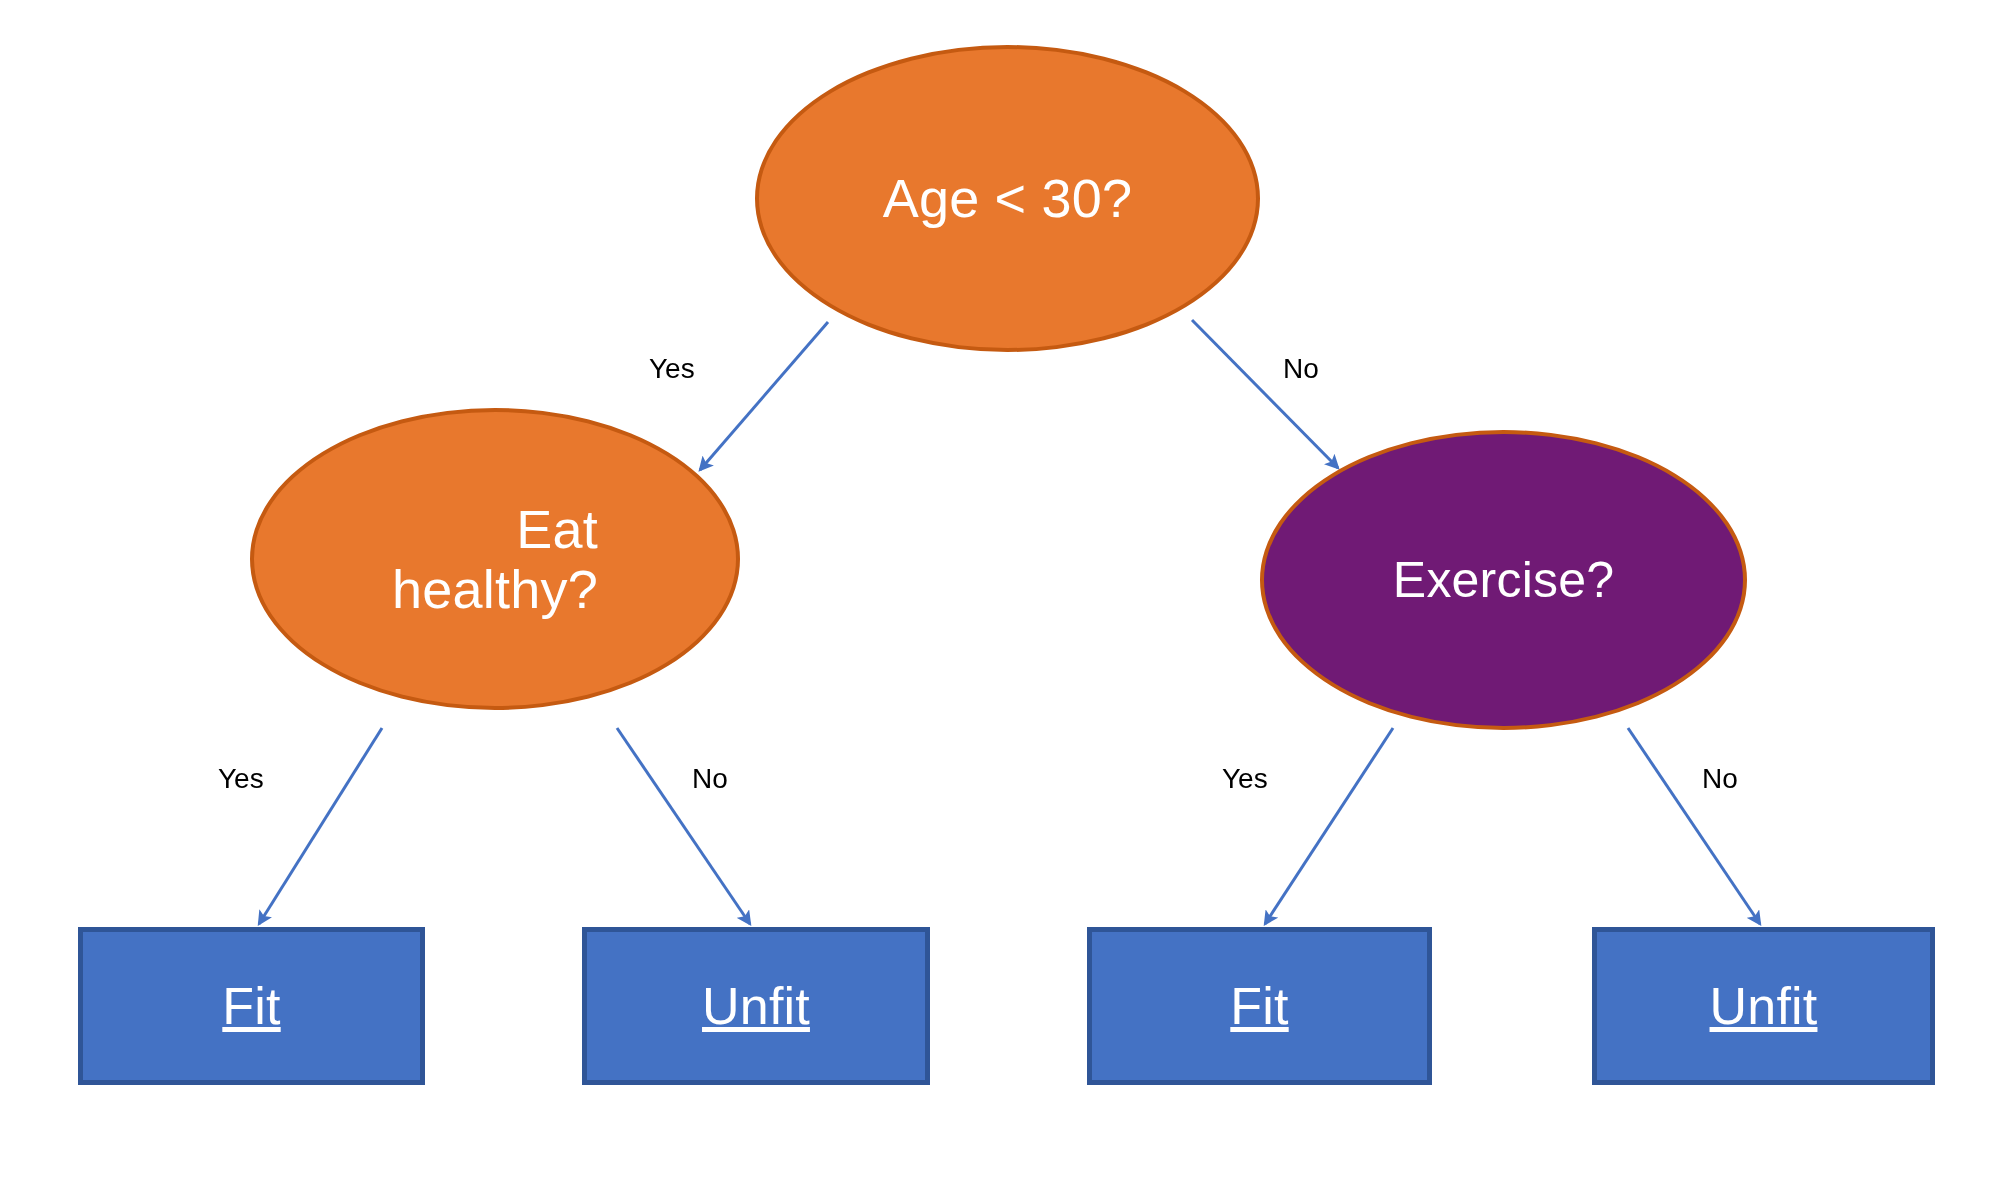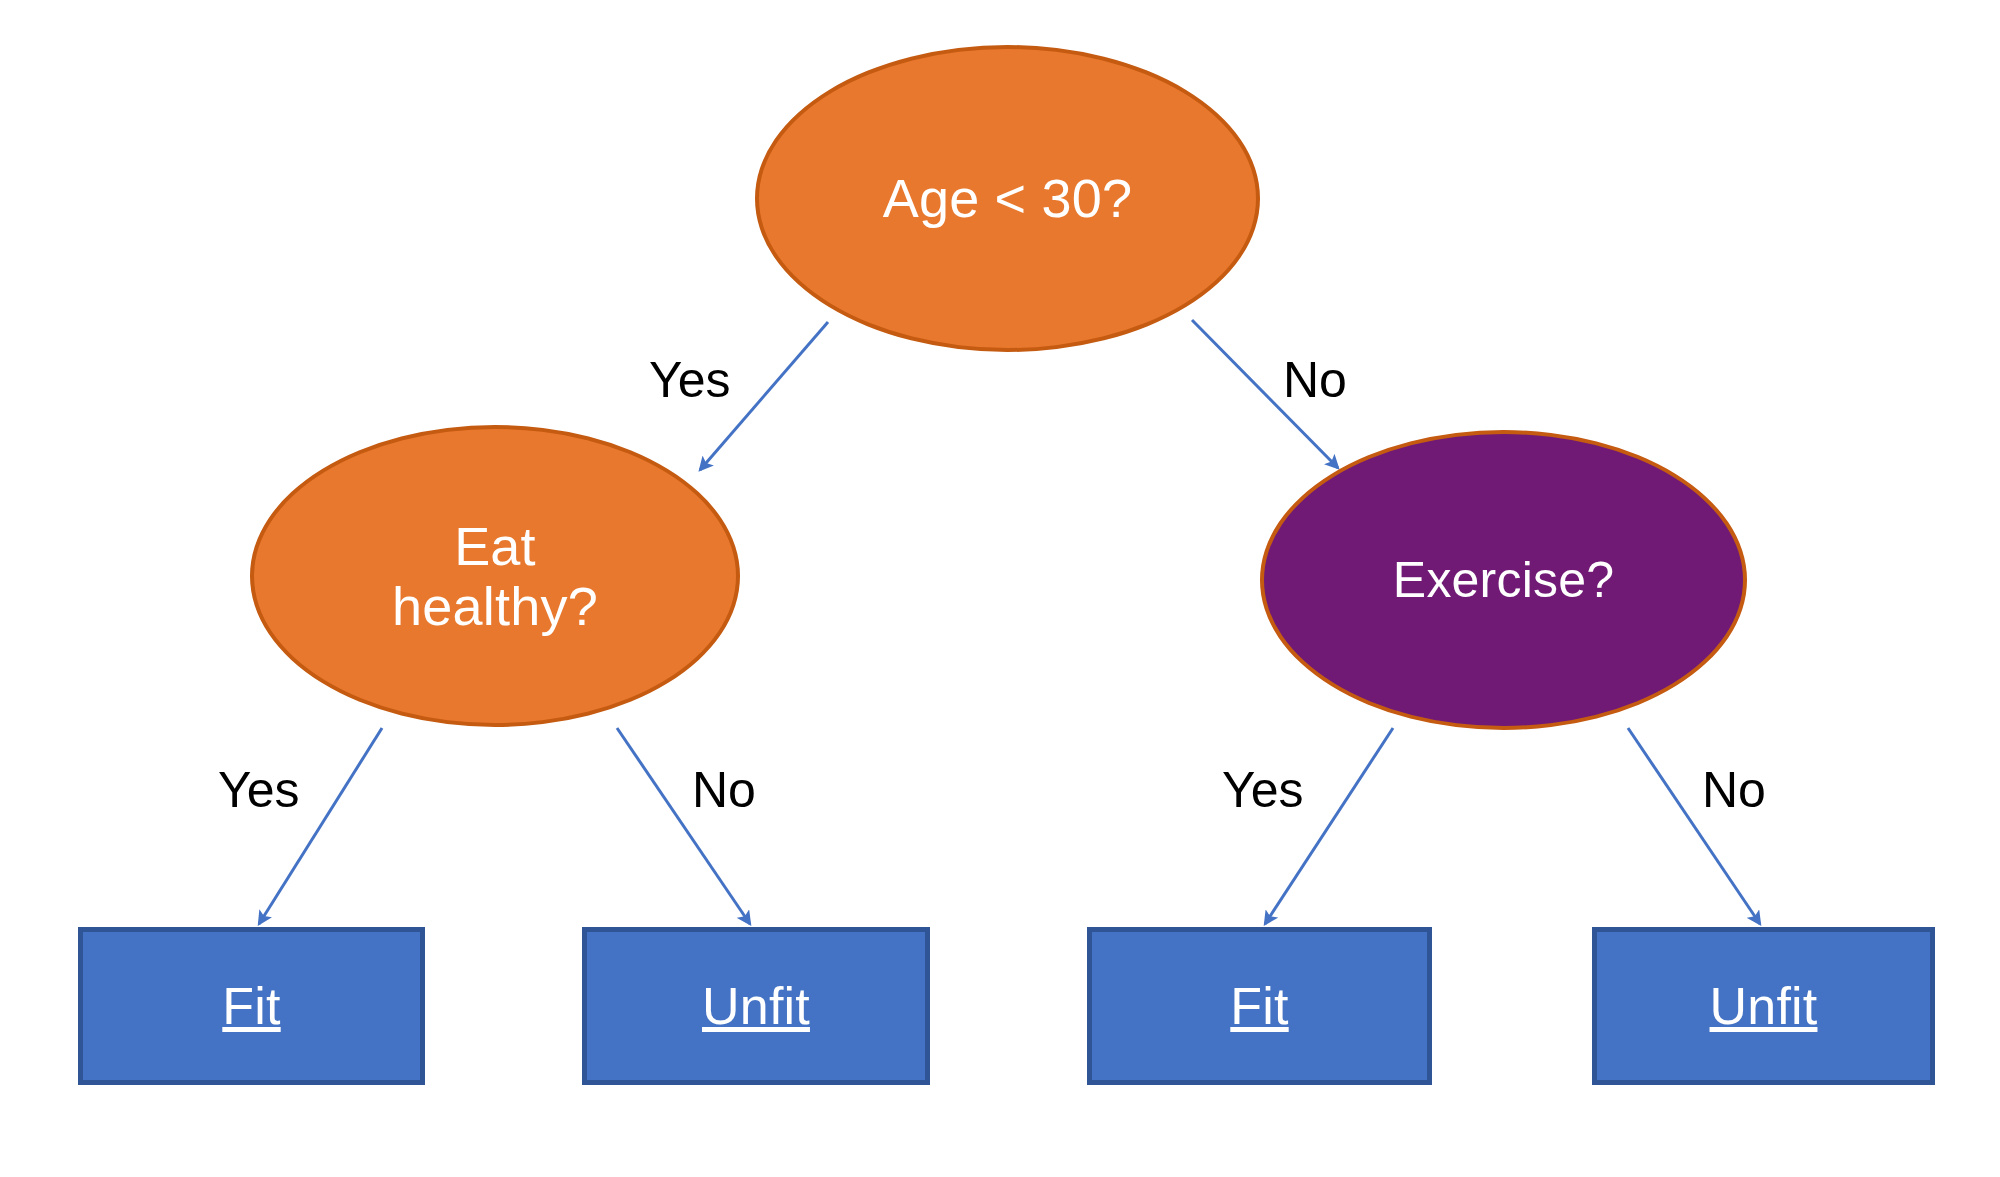--- a/index.html
+++ b/index.html
@@ -49,21 +49,21 @@
     align-items: center;
     justify-content: center;
     text-align: center;
     color: #ffffff;
     letter-spacing: 0.2px;
     text-decoration: underline;
   }
   .edge-label {
     position: absolute;
     color: #000000;
-    font-size: 50px;
+    font-size: 28px;
     line-height: 1;
     white-space: nowrap;
   }
 </style>
 </head>
 <body style="background: rgb(255, 255, 255);">
 
 <div id="canvas" style="background: rgb(255, 255, 255);">
 
   <svg id="edge-layer" width="2000" height="1177" viewBox="0 0 2000 1177" xmlns="http://www.w3.org/2000/svg">
@@ -87,21 +87,21 @@
       <g>
         <line x1="1393" y1="728" x2="1265" y2="924" stroke="#4472C4" stroke-width="3" marker-end="url(#arrowhead)"></line>
       </g>
       <g>
         <line x1="1628" y1="728" x2="1760" y2="924" stroke="#4472C4" stroke-width="3" marker-end="url(#arrowhead)"></line>
       </g>
     </svg>
 
   <div id="node-layer">
       <div class="node-ellipse" style="left: 755px; top: 45px; width: 505px; height: 307px; font-size: 54px; background: rgb(232, 120, 45); border: 4px solid rgb(197, 90, 17); color: rgb(255, 255, 255);"><span>Age &lt; 30?</span></div>
-      <div class="node-ellipse" style="left: 250px; top: 425px; width: 490px; height: 302px; font-size: 54px; background: rgb(232, 120, 45); border: 4px solid rgb(197, 90, 17); color: rgb(255, 255, 255);"><span>Eat
+      <div class="node-ellipse" style="left: 250px; top: 408px; width: 490px; height: 302px; font-size: 54px; background: rgb(232, 120, 45); border: 4px solid rgb(197, 90, 17); color: rgb(255, 255, 255); text-align: right;"><span>Eat
 healthy?</span></div>
       <div class="node-ellipse" style="left: 1260px; top: 430px; width: 487px; height: 300px; font-size: 50px; background: #701a75; border: 4px solid rgb(197, 90, 17); color: rgb(255, 255, 255);"><span>Exercise?</span></div>
       <div class="node-box" style="left: 78px; top: 927px; width: 347px; height: 158px; font-size: 52px; background: rgb(68, 114, 196); border: 5px solid rgb(47, 85, 151); color: rgb(255, 255, 255);">
         <span>Fit</span>
       </div>
       <div class="node-box" style="left: 582px; top: 927px; width: 348px; height: 158px; font-size: 52px; background: rgb(68, 114, 196); border: 5px solid rgb(47, 85, 151); color: rgb(255, 255, 255);">
         <span>Unfit</span>
       </div>
       <div class="node-box" style="left: 1087px; top: 927px; width: 345px; height: 158px; font-size: 52px; background: rgb(68, 114, 196); border: 5px solid rgb(47, 85, 151); color: rgb(255, 255, 255);">
         <span>Fit</span>

